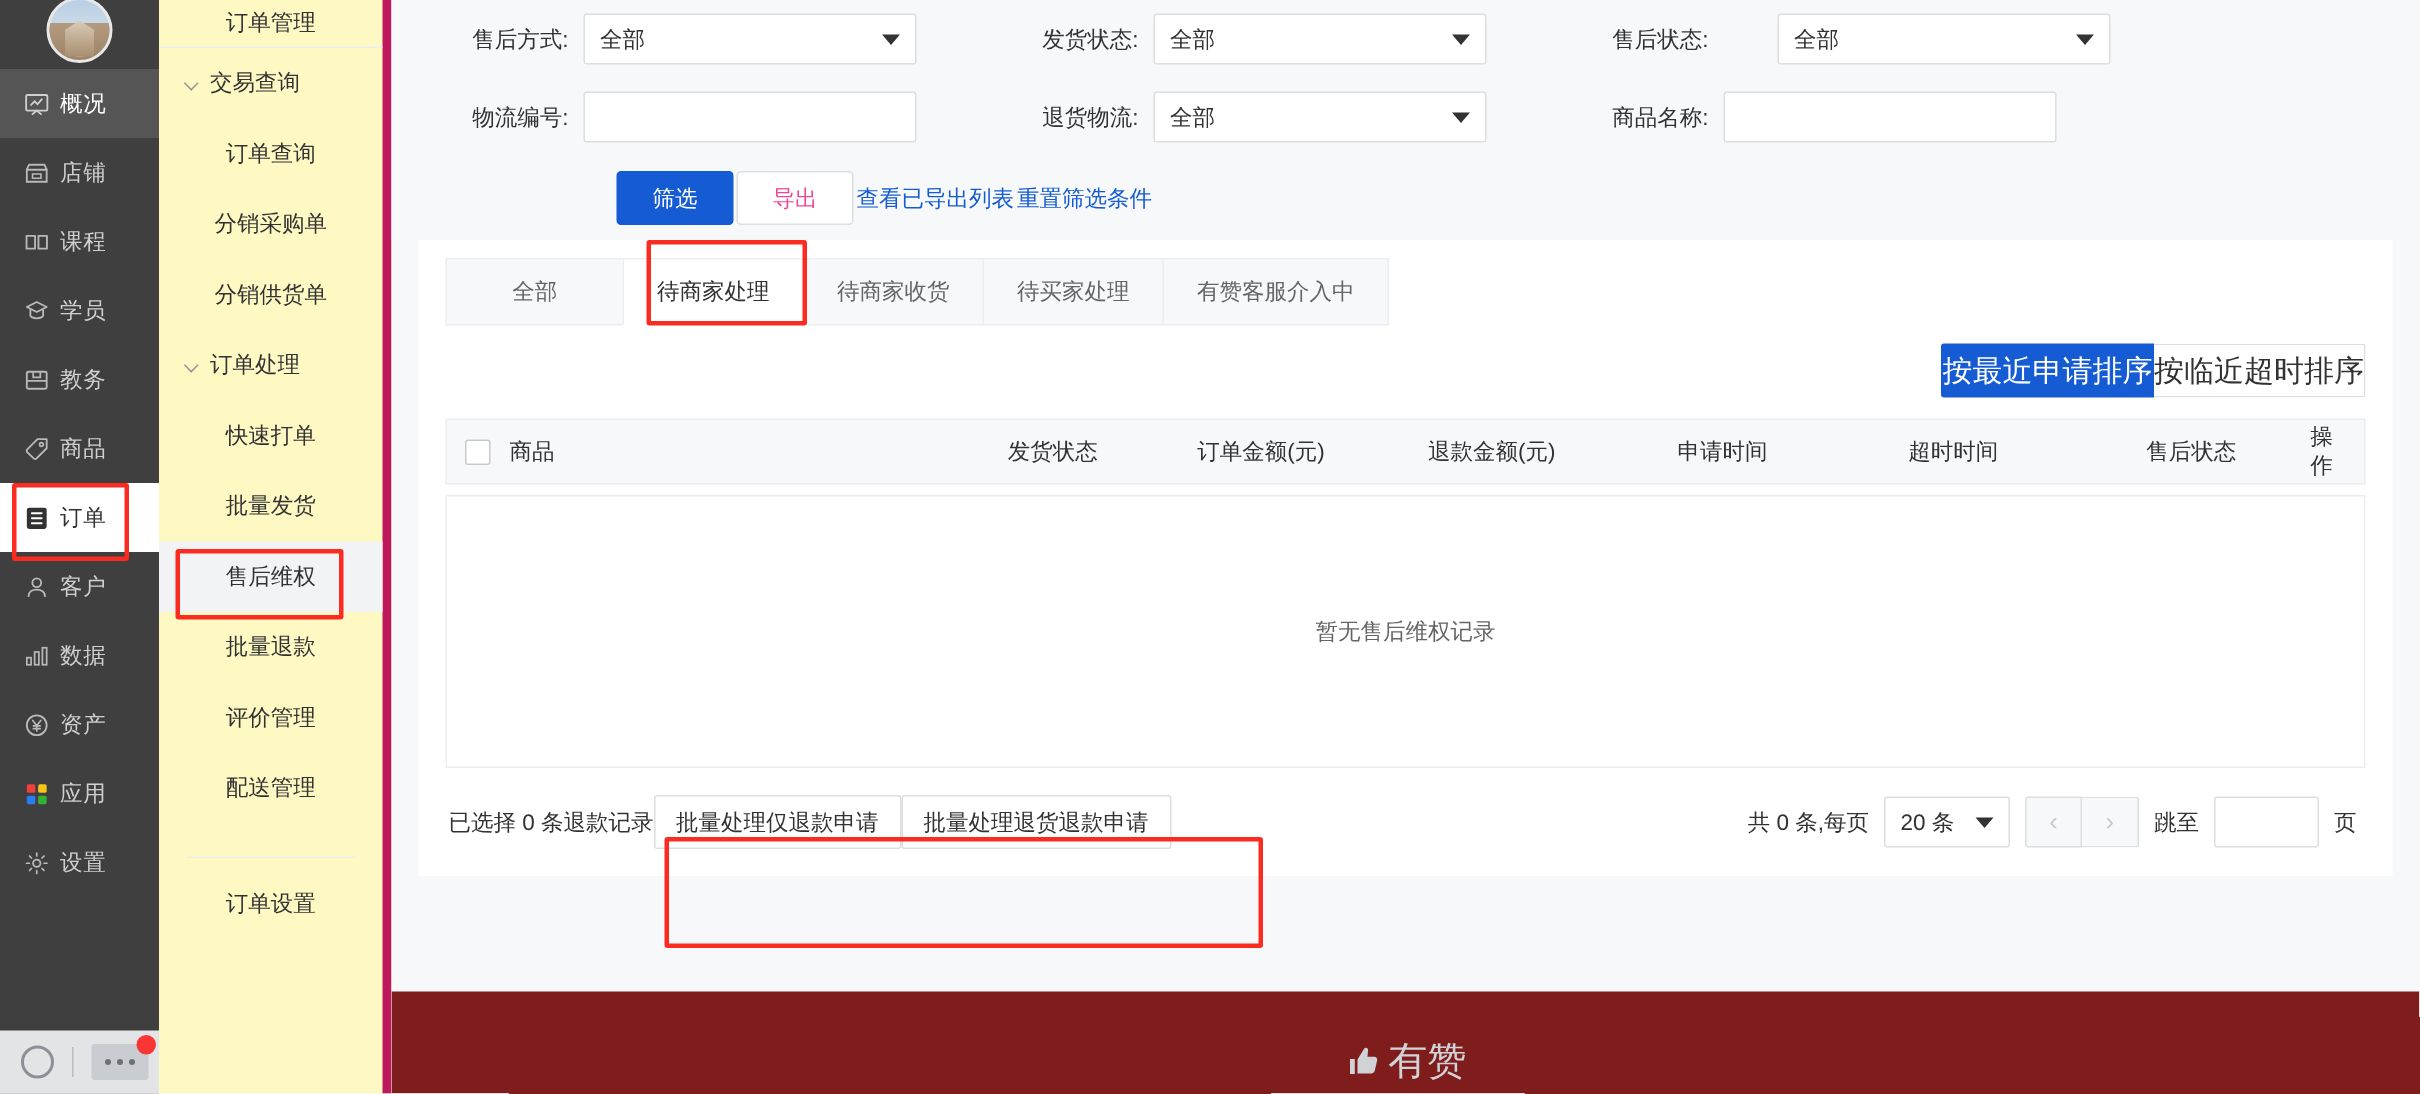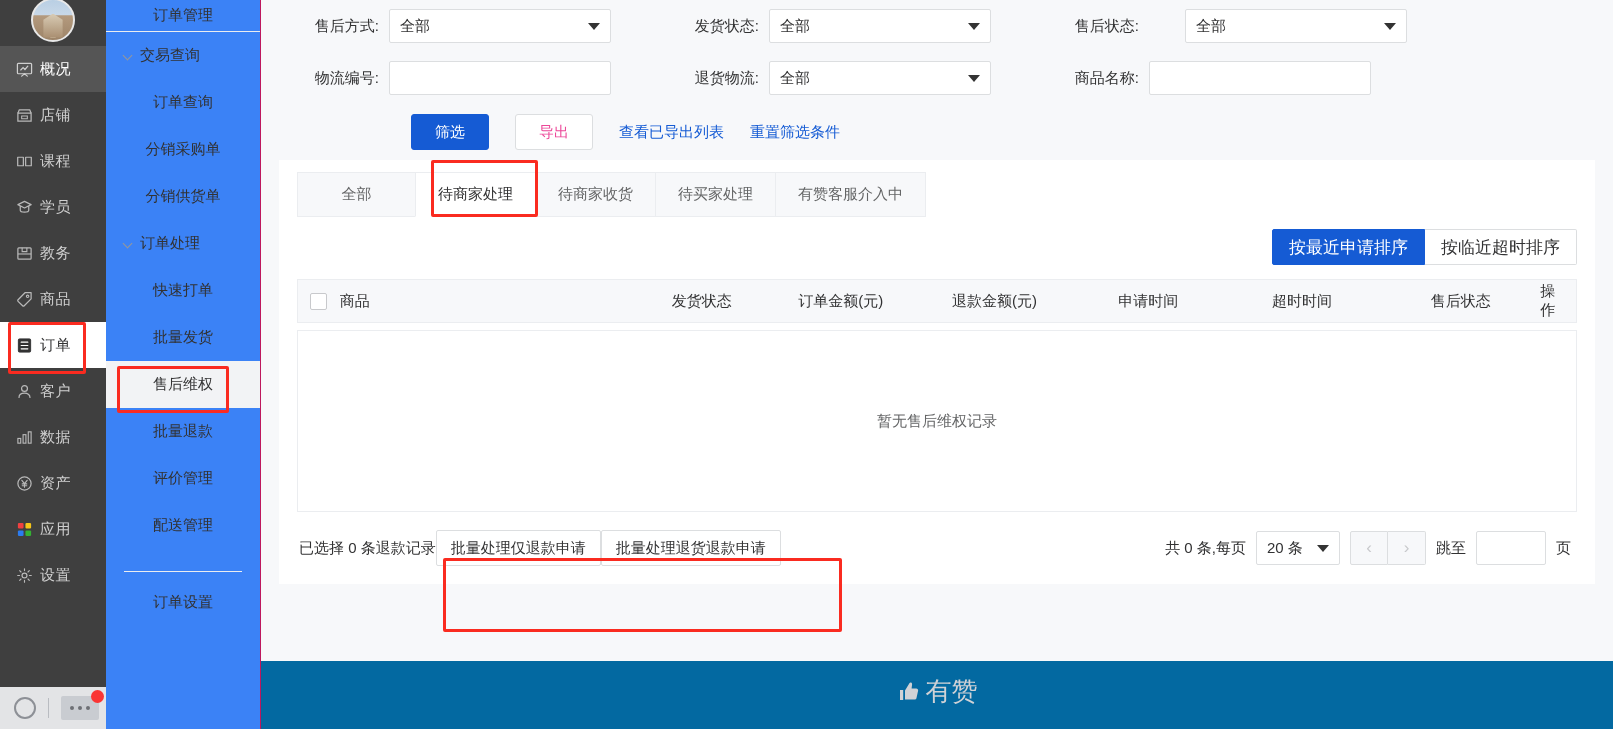--- a/index.html
+++ b/index.html
@@ -59,22 +59,22 @@
   .tb-sep { width: 1px; height: 20px; background: #b9bcc1; }
   .tb-dots {
     position: relative; width: 38px; height: 24px; background: #c9ccd1; border-radius: 2px;
     display: flex; align-items: center; justify-content: center; gap: 4px;
   }
   .tb-dots i { width: 4px; height: 4px; border-radius: 50%; background: #6d7075; display: block; }
   .tb-badge { position: absolute; right: -5px; top: -6px; width: 13px; height: 13px; border-radius: 50%; background: #fa3534; }
 
   
   .subnav {
-    width: 155px; flex: 0 0 155px; height: 729px; background: #3b82f6;
-    border-right: 1px solid #be185d; position: relative;
+    width: 155px; flex: 0 0 155px; height: 729px; background: #fef9c3;
+    border-right: 6px solid #be185d; position: relative;
   }
   .subnav-title {
     height: 32px; display: flex; align-items: center; justify-content: center;
     font-size: 15px; color: #323233; border-bottom: 1px solid #ebedf0;
   }
   .sn-group {
     height: 47px; display: flex; align-items: center; gap: 6px;
     padding-left: 18px; font-size: 15px; color: #323233; cursor: pointer;
   }
   .sn-chev { display: inline-block; width: 10px; height: 10px; position: relative; }
@@ -104,21 +104,21 @@
     height: 34px; background: #ffffff; border: 1px solid #dcdee0; border-radius: 2px;
     display: flex; align-items: center; padding: 0 10px; font-size: 15px; color: #323233;
     position: relative;
   }
   .ctrl.sel { width: 222px; justify-content: space-between; cursor: pointer; }
   .ctrl.inp { width: 222px; cursor: text; }
   .caret {
     width: 0; height: 0; border-left: 6px solid transparent; border-right: 6px solid transparent;
     border-top: 7px solid #333333;
   }
-  .btn-row { display: flex; align-items: center; gap: 26px; height: 56px; padding-left: 132px; }
+  .btn-row { display: flex; align-items: center; gap: 2px; height: 56px; padding-left: 132px; }
   .btn {
     height: 36px; min-width: 78px; display: inline-flex; align-items: center; justify-content: center;
     font-size: 15px; border-radius: 3px; cursor: pointer; padding: 0 16px;
   }
   .btn-primary { background: #155bd4; color: #ffffff; border: 1px solid #155bd4; }
   .btn-default { background: #ffffff; color: #ec4899; border: 1px solid #dcdee0; }
   .link { color: #155bd4; font-size: 15px; cursor: pointer; }
 
   .panel { background: #ffffff; margin: 0 18px; padding: 0; }
 
@@ -128,22 +128,22 @@
     display: flex; align-items: center; justify-content: center;
     font-size: 15px; color: #646566; background: #f7f8fa;
     border: 1px solid #ebedf0; border-right: none; cursor: pointer;
   }
   .tab:last-child { border-right: 1px solid #ebedf0; }
   .tab.active { background: #ffffff; color: #323233; border-bottom-color: #ffffff; }
 
   .sortbar { display: flex; justify-content: flex-end; padding: 12px 18px 0 0; }
   .sortgrp { display: flex; }
   .sortbtn {
-    height: 36px; padding: 0 16px; display: flex; align-items: center; justify-content: center;
-    font-size: 17px; border: 1px solid #dcdee0; cursor: pointer; background: #ffffff; color: #323233; font-family: Liberation Mono, monospace;
+    height: 36px; padding: 0 0; display: flex; align-items: center; justify-content: center;
+    font-size: 20px; border: 1px solid #dcdee0; cursor: pointer; background: #ffffff; color: #323233; font-family: Liberation Mono, monospace;
   }
   .sortbtn.active { background: #155bd4; border-color: #155bd4; color: #ffffff; }
   .sortbtn:first-child { border-radius: 2px 0 0 2px; }
   .sortbtn:last-child { border-left: none; border-radius: 0 2px 2px 0; align-items: center; }
 
   .table-head {
     margin: 14px 18px 0 18px; height: 44px; background: #f7f8fa;
     border: 1px solid #ebedf0; display: flex; align-items: center;
     font-size: 15px; color: #323233;
   }
@@ -181,22 +181,22 @@
     width: 38px; height: 34px; border: 1px solid #dcdee0; background: #f7f8fa;
     display: flex; align-items: center; justify-content: center; color: #c8c9cc; font-size: 17px;
     cursor: pointer;
   }
   .pg-arrow.l { border-radius: 2px 0 0 2px; }
   .pg-arrow.r { border-left: none; border-radius: 0 2px 2px 0; }
   .pg-jump-input { width: 70px; height: 34px; border: 1px solid #dcdee0; border-radius: 2px; background: #ffffff; }
 
   .footer-brand {
     position: absolute; left: 0; right: 0; bottom: 0; height: 68px;
-    background: #0369a1; display: flex; align-items: flex-end; justify-content: center;
-    padding-bottom: 20px;
+    background: #7f1d1d; display: flex; align-items: flex-end; justify-content: center;
+    padding-bottom: 4px;
   }
   .brand { display: flex; align-items: center; gap: 5px; color: #d0d2d6; font-size: 26px; }
 
   
   .anno { position: absolute; border: 3px solid #fa2b20; border-radius: 2px; pointer-events: none; z-index: 30; }
 </style>
 </head>
 <body>
 
 <div class="app">

